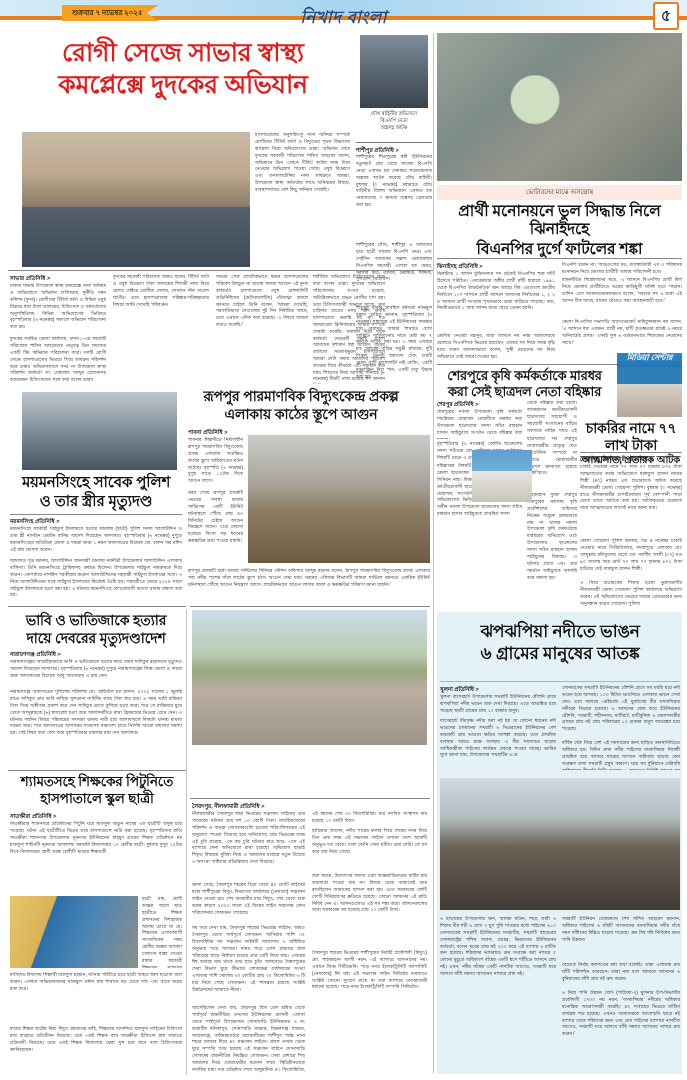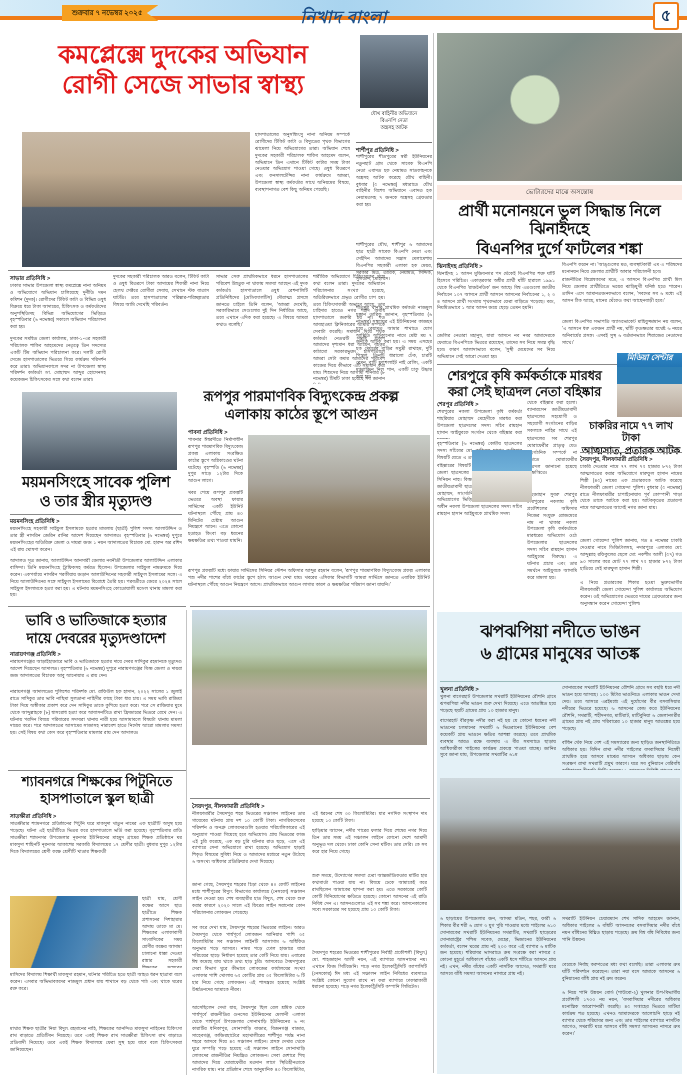--- a/index.html
+++ b/index.html
@@ -103,22 +103,22 @@
 
 <div class="page">
 
   <div class="masthead">
     <div class="date-ribbon">শুক্রবার ৭ নভেম্বর ২০২৫</div>
     <div class="masthead-title">নিখাদ বাংলা</div>
     <div class="page-badge">৫</div>
   </div>
 
   <div class="col" style="left:8px; top:38px; width:350px;">
+    <div class="hl hl-red" style="font-size:25px;">রোগী সেজে সাভার স্বাস্থ্য</div>
     <div class="hl hl-red" style="font-size:25px; margin-top:2px;">কমপ্লেক্সে দুদকের অভিযান</div>
-    <div class="hl hl-red" style="font-size:25px;">রোগী সেজে সাভার স্বাস্থ্য</div>
   </div>
 
   <div class="ph ph-office col" style="left:22px; top:132px; width:228px; height:135px;"></div>
 
   <div class="col body-txt" style="left:255px; top:132px; width:95px; height:132px;">হাসপাতালের অনুসন্ধিৎসু নানা অনিয়ম সম্পর্কে রোগীদের টিকিট কাটা ও বিদ্যুতের পৃথক বিভাগের ঝামেলা নিয়ে অভিযোগের তারা। অভিযান শেষে দুদকের সহকারী পরিচালক শাকিব আহমেদ বলেন, অভিযানে তিন এখানে টিকিট কাটার সময় টাকা নেওয়ার অভিযোগ পাওয়া গেছে। ওষুধ বিতরণে এবং কনসালটেন্সির নানা কার্যক্রমে আমরা, উপজেলা স্বাস্থ্য কর্মকর্তার সাথে অনিয়মের বিষয়ে, ব্যবস্থাপনাগত বেশ কিছু অনিয়ম পেয়েছি।</div>
 
   <div class="ph ph-arrest col" style="left:360px; top:35px; width:68px; height:73px;"></div>
   <div class="col cap" style="left:356px; top:110px; width:76px;">
     <div>যৌথ বাহিনীর অভিযানে</div>
     <div>বিএনপি নেতা</div>
@@ -166,21 +166,21 @@
   <div class="col body-txt" style="left:437px; top:409px; width:85px; height:30px;">শেরপুরের নকলা উপজেলা কৃষি কর্মকর্তা শাহরিয়ার মোহাম্মদ মেহেদীকে মারধর করা উপজেলা ছাত্রদলের সদস্য সচিব রায়হান হাসান আইয়ুবকে সংগঠন থেকে বহিষ্কার করা হয়েছে।</div>
   <div class="col body-txt" style="left:437px; top:441px; width:85px; height:20px;">বৃহস্পতিবার (৬ নভেম্বর) কেন্দ্রীয় ছাত্রদলের সদস্য সচিবের মো. রাকিবুল হাসান জুলিয়ার বিষয়টি যেতে এ তথ্য জানা গেছে।</div>
   <div class="col body-txt" style="left:437px; top:463px; width:85px; height:130px;">বহিষ্কারের বিষয়টি নিশ্চিত করেছেন শেরপুর জেলা ছাত্রদলের সভাপতি সভাপতি হয়েছে সিনিয়ন নাহু। বিজ্ঞপ্তিতে বলা মুহ. 'সাংগঠনিক জাতীয়তাবাদী ছাত্রদল শেরপুর সদস্যের শিক্ষক মোহাম্মদ, সাংগঠনিক শৃঙ্খলা ভঙ্গের দুর্নীতি অভিযোগের ভিত্তিতে শেরপুর জেলা শাখার অধীন নকলা উপজেলা ছাত্রদলের সদস্য সচিব রায়হান হাসান আইয়ুবকে প্রাথমিক সদস্য</div>
   <div class="col body-txt" style="left:527px; top:400px; width:50px; height:33px;">থেকে বহিষ্কার করা হলো। ব্যানারসেন জাতীয়তাবাদী ছাত্রদলের সহযোগী ও সহযোগী সংগঠনের বাড়ির সকলকে নাহির সাথে এই নিষেধাজ্ঞা অনুরোধের করেন।'</div>
   <div class="col body-txt" style="left:527px; top:436px; width:50px; height:52px;">ছাত্রদলের সব শেরপুর ঘোরাফেরীর প্রাতৃত্ব যেও সাংগঠনিক সম্পর্কে না রাখতে ঘোরাফেরীর ছাত্রদল জানানো হয়েছে বিজ্ঞপ্তিতে।</div>
   <div class="col body-txt" style="left:527px; top:492px; width:50px; height:100px;">শাহজাহান সুবরু শেরপুর শেরপুরের নকলায় কৃষি প্রকৌশলের অফিসার নিজের সংযুক্ত রোজমেরে নাম না থাকার নকলা উপজেলা কৃষি কর্মকর্তাকে মারধরের অভিযোগ ওঠে উপজেলার ছাত্রদলের সদস্য সচিব রায়হান হাসান আইয়ুবের বিরুদ্ধে। এ ঘটনার প্রচার এবং তার সমর্থনে আইয়ুবকে আসামি করে মামলা হয়।</div>
 
   <div class="ph ph-man col" style="left:472px; top:450px; width:60px; height:52px;"></div>
 
   <div class="col" style="left:580px; top:420px; width:102px;">
-    <div class="hl" style="font-size:10px;">চাকরির নামে ৭৭ লাখ টাকা</div>
+    <div class="hl" style="font-size:14px;">চাকরির নামে ৭৭ লাখ টাকা</div>
     <div class="hl" style="font-size:10px; margin-top:1px;">আত্মসাত, প্রতারক আটক</div>
   </div>
   <div class="col" style="left:580px; top:452px; width:102px; height:1px; border-top:1px solid #888;"></div>
   <div class="col byline" style="left:580px; top:455px; width:102px;">সৈয়দপুর, নীলফামারী প্রতিনিধি &gt;</div>
   <div class="col body-txt" style="left:580px; top:464px; width:102px; height:72px;">চাকরি দেওয়ার নামে ৭৭ লাখ ৭৫ হাজার ৮৭২ টাকা আত্মসাতের করার অভিযোগে মারুফুল হাসান নামের শিল্পী (৪৫) নামের এক প্রতারককে আটক করেছে নীলফামারী জেলা গোয়েন্দা পুলিশ। বুধবার (৫ নভেম্বর) রাতে নীলফামারীর চাপাইনোয়াব পূর্ব কোম্পানী পাড়া থেকে তাকে আটকে করা হয়। আটককৃতের প্রতারণা নামে আত্মসাতের আগেই নগর জানা যায়।</div>
   <div class="col body-txt" style="left:580px; top:538px; width:102px; height:40px;">জেলা গোয়েন্দা পুলিশ জানায়, গত ৪ নভেম্বর চাকরি দেওয়ার নামে ডিজিটালসহ, নদারপুরে এলাকার মো: আব্দুল্লাহ রফিকুলের ছেলে মো: নকশীম আলী (৫৭) গত ৯০ সালের করে মোট ৭৭ লাখ ৭৫ হাজার ৮৭২ টাকা হাতিয়ে সেই মারুফুল হাসান শিল্পী।</div>
   <div class="col body-txt" style="left:580px; top:580px; width:102px; height:26px;">এ নিয়ে প্রতারকের শিকার হওয়া ভুক্তভোগীর নীলফামারী জেলা গোয়েন্দা পুলিশ কার্যালয়ে অভিযোগ করেন। ওই অভিযোগের ভেতরে দায়ের গ্রেফতারের জন্য অনুসন্ধান করেন গোয়েন্দা পুলিশ।</div>
 
   <div class="ph ph-women col" style="left:22px; top:392px; width:155px; height:78px;"></div>
   <div class="col" style="left:10px; top:473px; width:172px;">
@@ -213,21 +213,21 @@
   <div class="col" style="left:10px; top:612px; width:172px;">
     <div class="hl" style="font-size:14px;">ভাবি ও ভাতিজাকে হত্যার</div>
     <div class="hl" style="font-size:14px; margin-top:1px;">দায়ে দেবরের মৃত্যুদণ্ডাদেশ</div>
   </div>
   <div class="col byline" style="left:10px; top:650px; width:100px;">নারায়ণগঞ্জ প্রতিনিধি &gt;</div>
   <div class="col body-txt" style="left:10px; top:659px; width:172px; height:28px;">নারায়ণগঞ্জের আড়াইহাজারে ভাবি ও ভাতিজাকে হত্যার দায়ে দেবর সাদিকুর রহমানকে মৃত্যুদণ্ড আদেশ দিয়েছেন আদালত। বৃহস্পতিবার (৬ নভেম্বর) দুপুরে নারায়ণগঞ্জের বিজ্ঞ জেলা ও দায়রা জজ আদালতের বিচারক আবু আনোয়ার এ রায় দেন।</div>
   <div class="col body-txt" style="left:10px; top:689px; width:172px; height:80px;">নারায়ণগঞ্জ আদালতের পুলিশের পরিদর্শক মো. রাফিউল হক হাসান, ২০২২ সালের ১ জুলাই রাতে সাদিকুর তার ভাবি নাছিমা সুলতানা নাহিদীর কাছে টাকা ধার চায়। এ সময় ভাবি রাজিয়া টাকা দিয়ে অস্বীকার প্রকাশ করে দেন সাদিকুর তাকে কুপিয়ে হত্যা করে। পরে সে রাজিয়ার ঘুমে থেকে আব্দুল্লাহকে (৮) শ্বাসরোধ হত্যা করে আবাসনটিতে রাখা ফ্রিজারের ভিতরে রেখে দেন। এ ঘটনায় পরদিন বিষয়ে পরিবারের সদস্যরা থানায় নারী হয়ে আসামাবলে বিষয়টা থানায় মামলা দায়ের করে। পরে আদালতের আসামের সাজাসহ নারাবেশ হাতে নির্দোষ আরো মামলার সমস্যা হয়। সেই বিষয় কথা কেস করে বৃহস্পতিবার মামলার রায় দেন আদালত।</div>
 
   <div class="col" style="left:8px; top:770px; width:178px; height:1px; border-top:1px solid #888;"></div>
   <div class="col" style="left:8px; top:774px; width:178px;">
-    <div class="hl" style="font-size:13.5px;">শ্যাবনগরে শিক্ষকের পিটুনিতে</div>
+    <div class="hl" style="font-size:13.5px;">শ্যামতসহে শিক্ষকের পিটুনিতে</div>
     <div class="hl" style="font-size:13.5px; margin-top:1px;">হাসপাতালে স্কুল ছাত্রী</div>
   </div>
   <div class="col byline" style="left:10px; top:812px; width:100px;">সাতক্ষীরা প্রতিনিধি &gt;</div>
   <div class="col body-txt" style="left:10px; top:821px; width:172px; height:72px;">সাতক্ষীরার শ্যামনগরে প্রতিষ্ঠানের পিটুনি ঘরে মাকসুদা খাতুন নামের এক ছাত্রীটি অসুস্থ হয়ে পড়েছে। ঘটনা এই ছাত্রীর্টিতে ভিতর করে হাসপাতালে ভর্তি করা হয়েছে। বৃহস্পতিবার রাতি সাতক্ষীরা শ্যামনগর উপজেলার নূরনগর ইউনিয়নের মাহমুদ গ্রামের শিক্ষক প্রতিষ্ঠানে ঘর মাকসুদা শাহিনটি নূরনগর আকাশের সরকারি বিদ্যালয়ের ১৭ শ্রেণীর ছাত্রী। বুধবার দুপুর ১২টার দিকে বিদ্যালয়ের শ্রেণী কক্ষে শ্রেণীটি খাতার শিক্ষকর্তী</div>
   <div class="ph ph-hosp col" style="left:10px; top:896px; width:128px; height:72px;"></div>
   <div class="col body-txt" style="left:142px; top:896px; width:40px; height:72px;">ছাত্রী যায়, শ্রেণী কক্ষের আসে ছাত্র ছাত্রীতে শিক্ষক প্রশাসনের দিশাহারার আদায় তাকে মা মে। শিক্ষকের এলাকাবাসী সাংবাদিকের সময় শ্রেণীর কক্ষের আসামা চালানো ধাক্কা দেওয়া রান্নার সহকারী শিক্ষকের সঙ্গেরের মায়ানকে জানান, শ্রেণীর কক্ষে শুনেন আমার বই দিয়া। এসবার কয়েকজন শিক্ষার্থী অনুযোগে মাকসুদা শাহিদের ছুটিতে 'মা' করেছে শ্রেণী শিক্ষক নাজমুল বিষয় হয়ে তাকে মারধর করে। শিক্ষকটি আহত হলেও, করতে পিছনে স্কুল থেকে ছিটকে পড়েন। এসময় শিক্ষকের উপস্থিতি আঘাতে মাকসুদা নাহিন অসুস্থ আঘাত আছে নামক শারা বাধায় সন্দেহাতীত হয়ে পড়ে।</div>
   <div class="col body-txt" style="left:10px; top:972px; width:172px; height:52px;">মাসিদের বিদ্যালয় শিক্ষার্থী মাকসুদা রহমান, ঘটনার পরিচিত হতে ছাত্রী আহত ধরন ছাত্রাবা বলে করেন। এসবার অভিভাবকদের নাজমুল প্রধান যায় শাখানে বড় থেকে পাঠ এবং থাকে ঘরের রক্ত করে।</div>
   <div class="col body-txt" style="left:10px; top:1026px; width:172px; height:30px;">মাথার শিক্ষক ছাত্রীর নিয়া বিদ্যুৎ রহমানের নাহি, শিক্ষকের আনন্দিত মাকসুদা নাহিনের চিকিৎসা রাখ বাড়াতে প্রতিটিবন নিয়েছে। তবে একই শিক্ষক রাখ সাতক্ষীরা চিকিৎসা রাখ বাড়াতে প্রতিবাদী নিয়েছে। তবে একই শিক্ষক বিদ্যালয়ে ফেরা সুস্থ হয়ে যাবে বলে চিকিৎসকরা জানিয়েছেন।</div>
 
   <div class="ph ph-road col" style="left:192px; top:610px; width:235px; height:135px;"></div>

